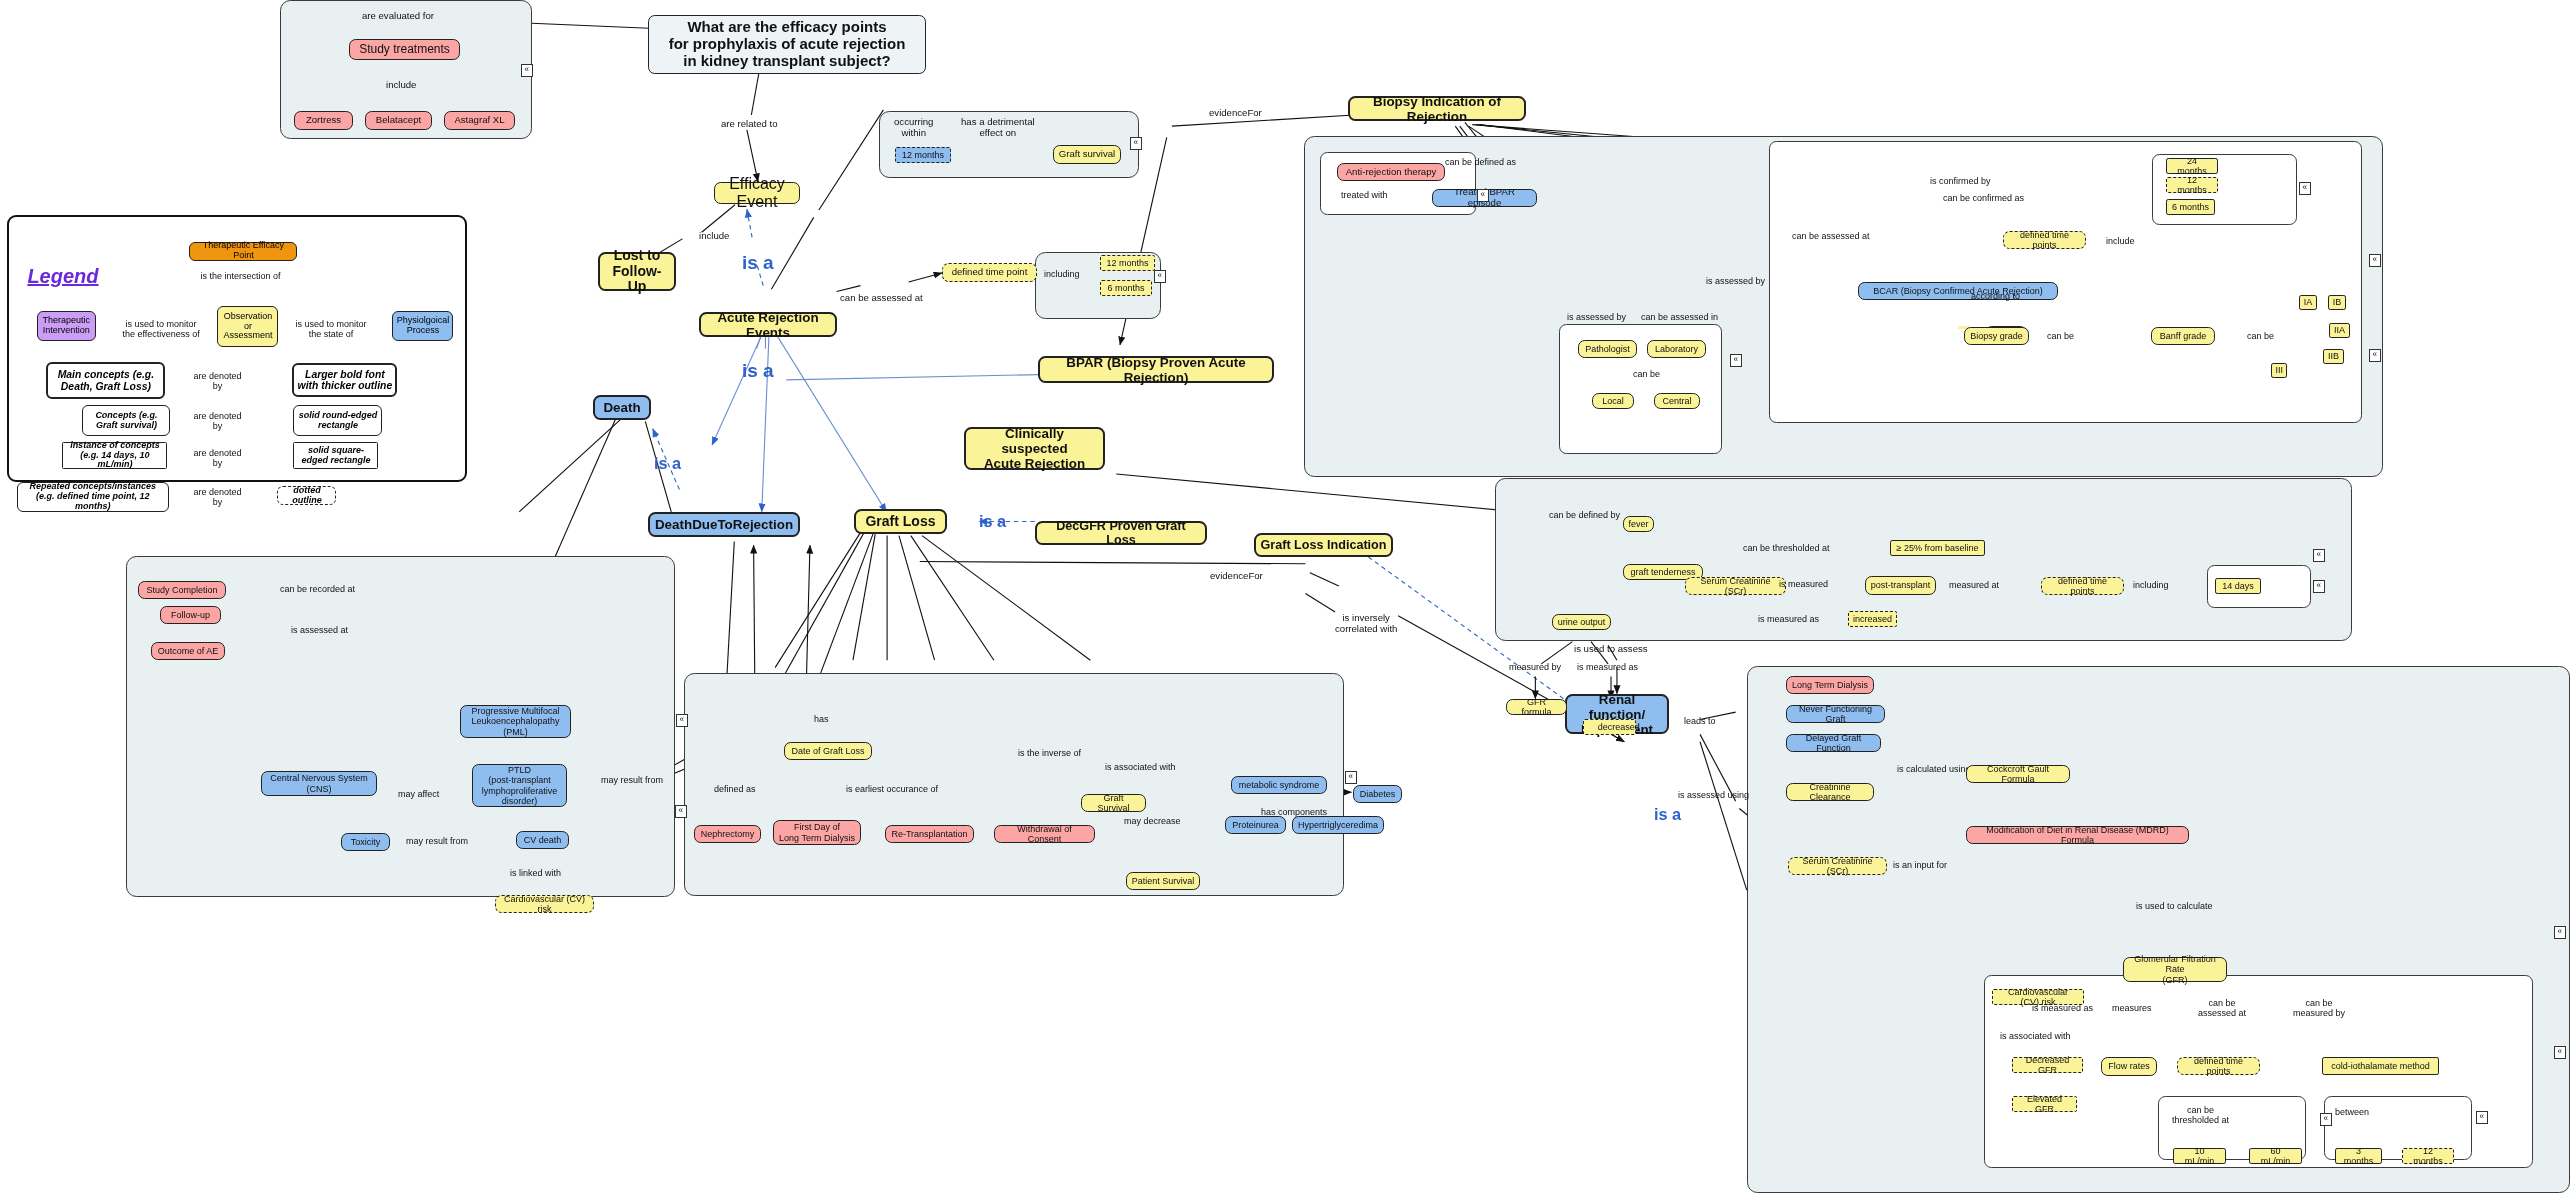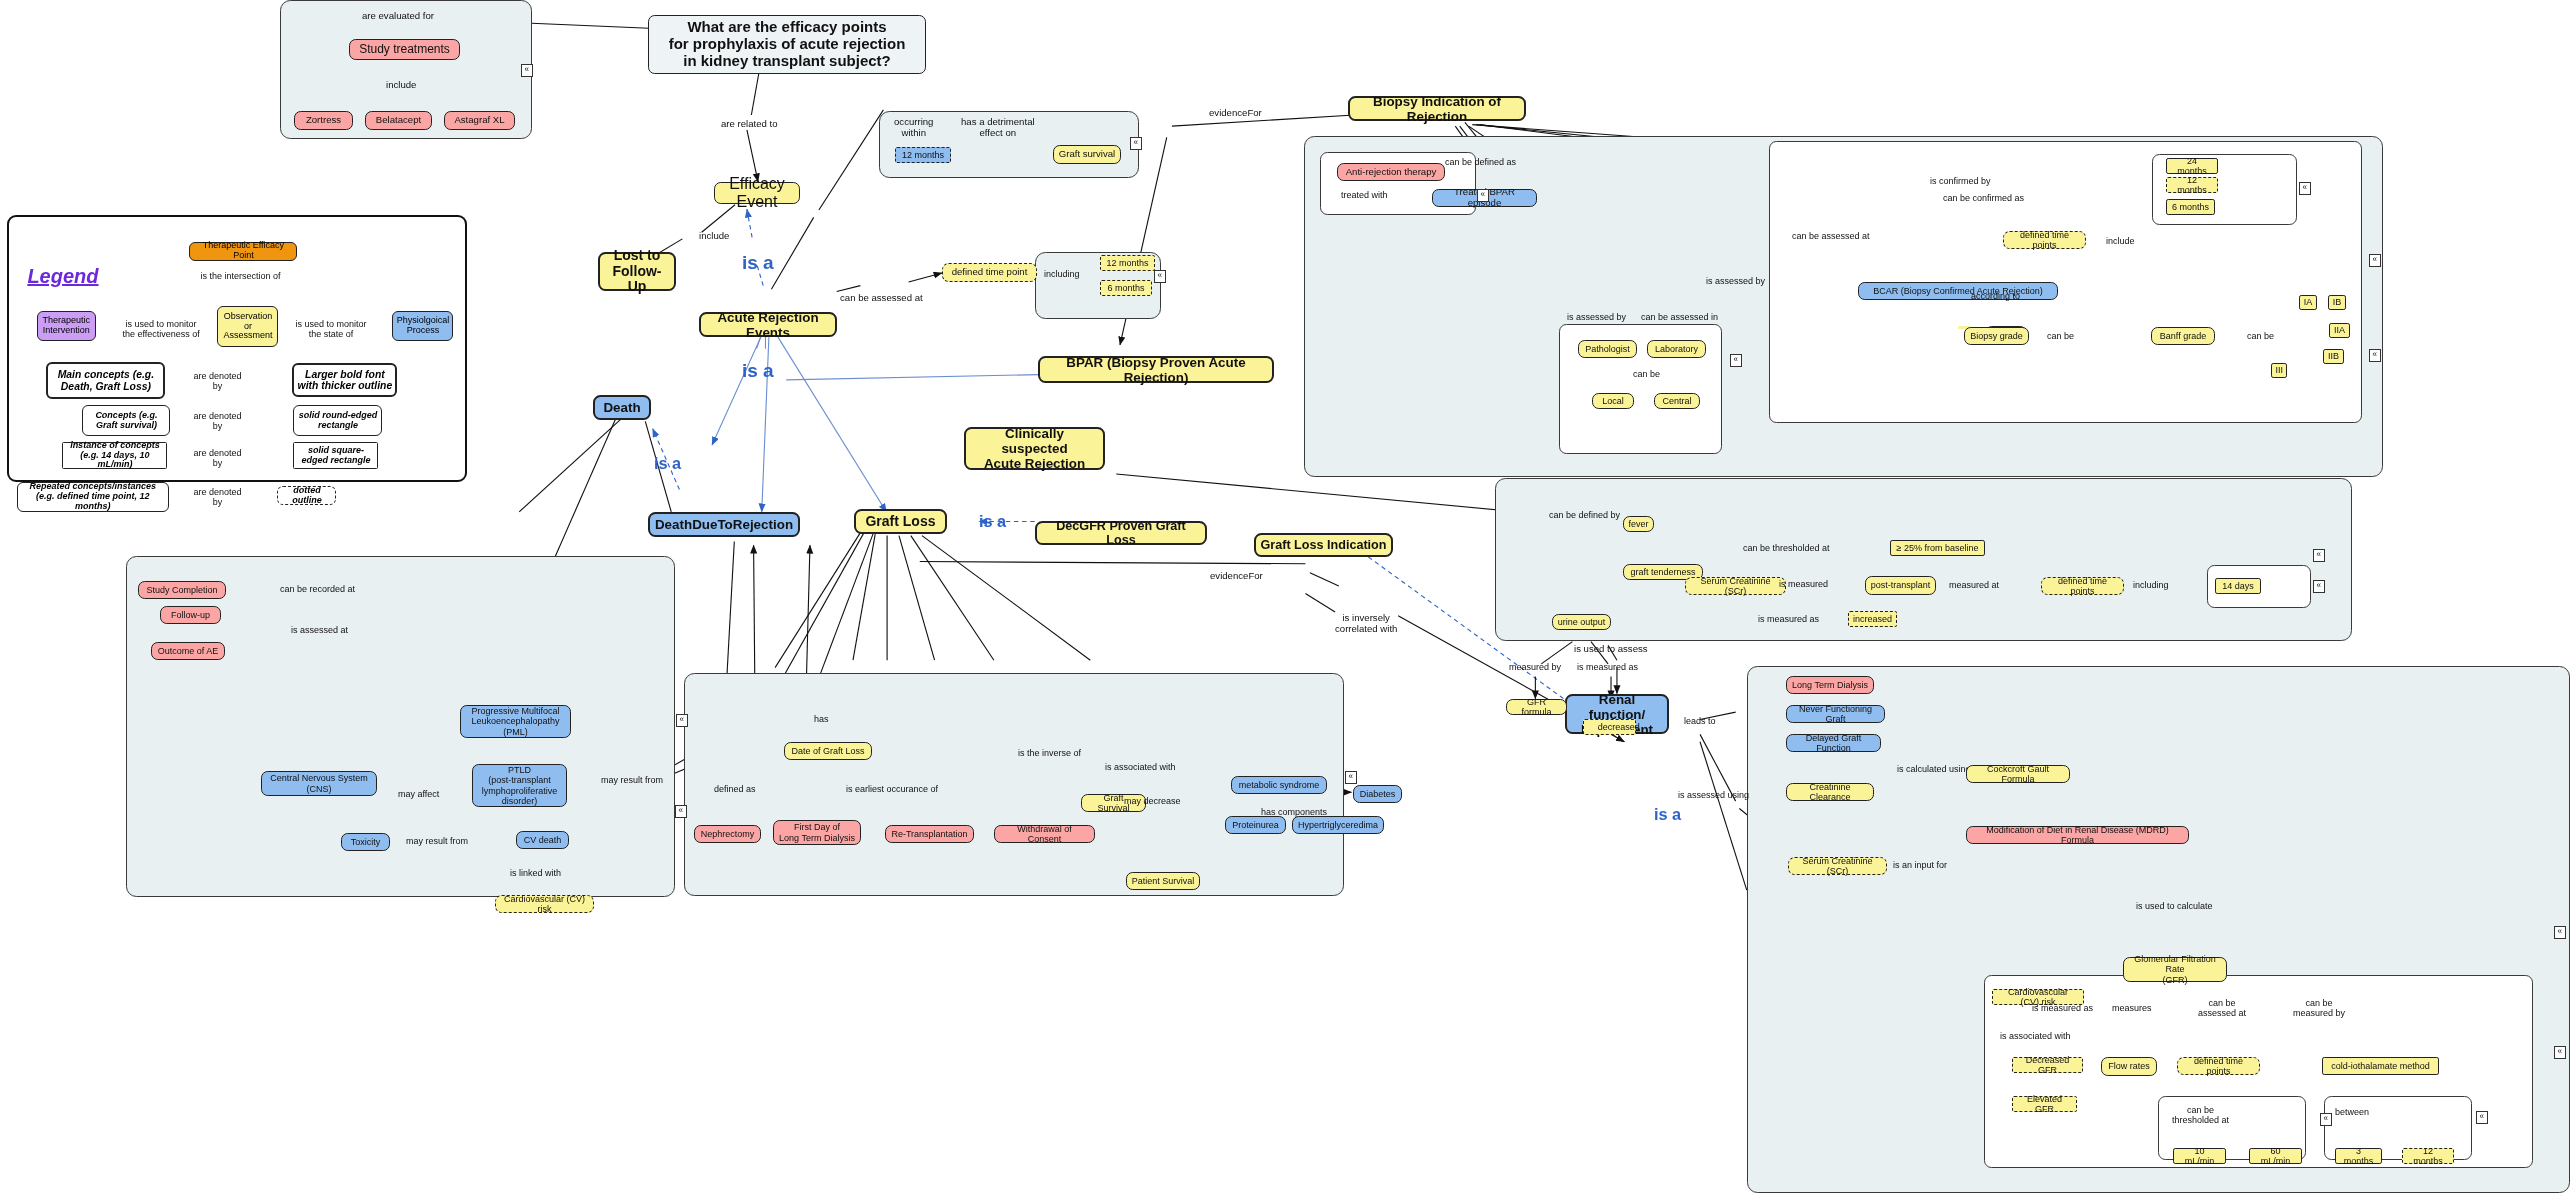--- a/index.html
+++ b/index.html
@@ -559,19 +559,19 @@
   <div class="node purple xtiny" style="left:773px;top:820px;width:88px;height:25px;white-space:pre-line;">First Day of
 Long Term Dialysis</div>
   <div class="node purple xtiny" style="left:885px;top:825px;width:89px;height:18px;">Re-Transplantation</div>
   <div class="node purple xtiny" style="left:994px;top:825px;width:101px;height:18px;">Withdrawal of Consent</div>
   <div class="node yellow xtiny" style="left:1081px;top:794px;width:65px;height:18px;">Graft Survival</div>
   <div class="node blue xtiny" style="left:1231px;top:776px;width:96px;height:18px;">metabolic syndrome</div>
   <div class="lbl xs" style="left:1261px;top:807px;">has components</div>
   <div class="node blue xtiny" style="left:1353px;top:785px;width:49px;height:18px;">Diabetes</div>
   <div class="node blue xtiny" style="left:1225px;top:816px;width:61px;height:18px;">Proteinurea</div>
   <div class="node blue xtiny" style="left:1292px;top:816px;width:92px;height:18px;">Hypertriglyceredima</div>
-  <div class="lbl xs" style="left:1124px;top:796px;">may decrease</div>
+  <div class="lbl xs" style="left:1124px;top:816px;">may decrease</div>
   <div class="node yellow xtiny" style="left:1126px;top:872px;width:74px;height:18px;">Patient Survival</div>
   <div class="chev" style="left:676px;top:714px;">«</div>
   <div class="chev" style="left:1345px;top:771px;">«</div>
 
 </div>
 
 
 </body></html>

